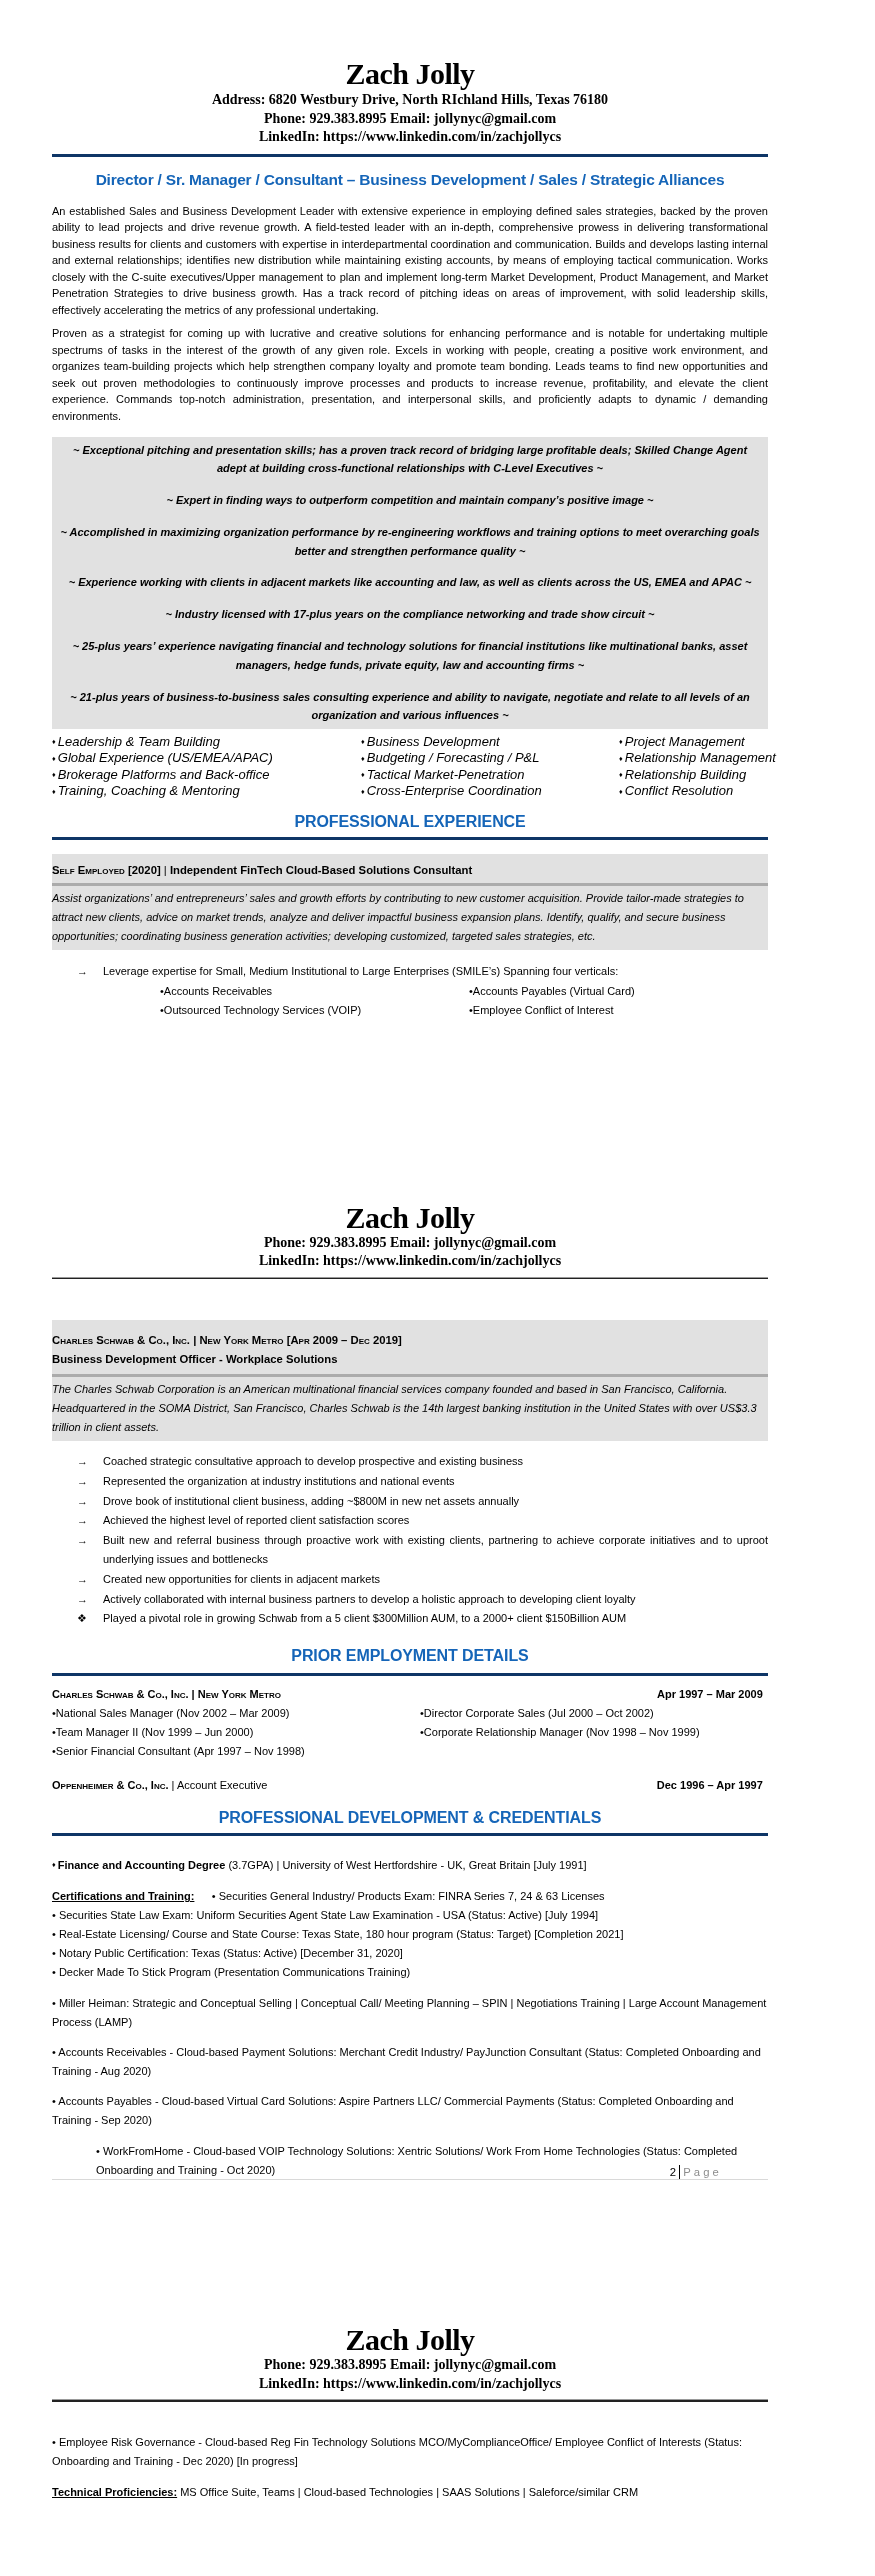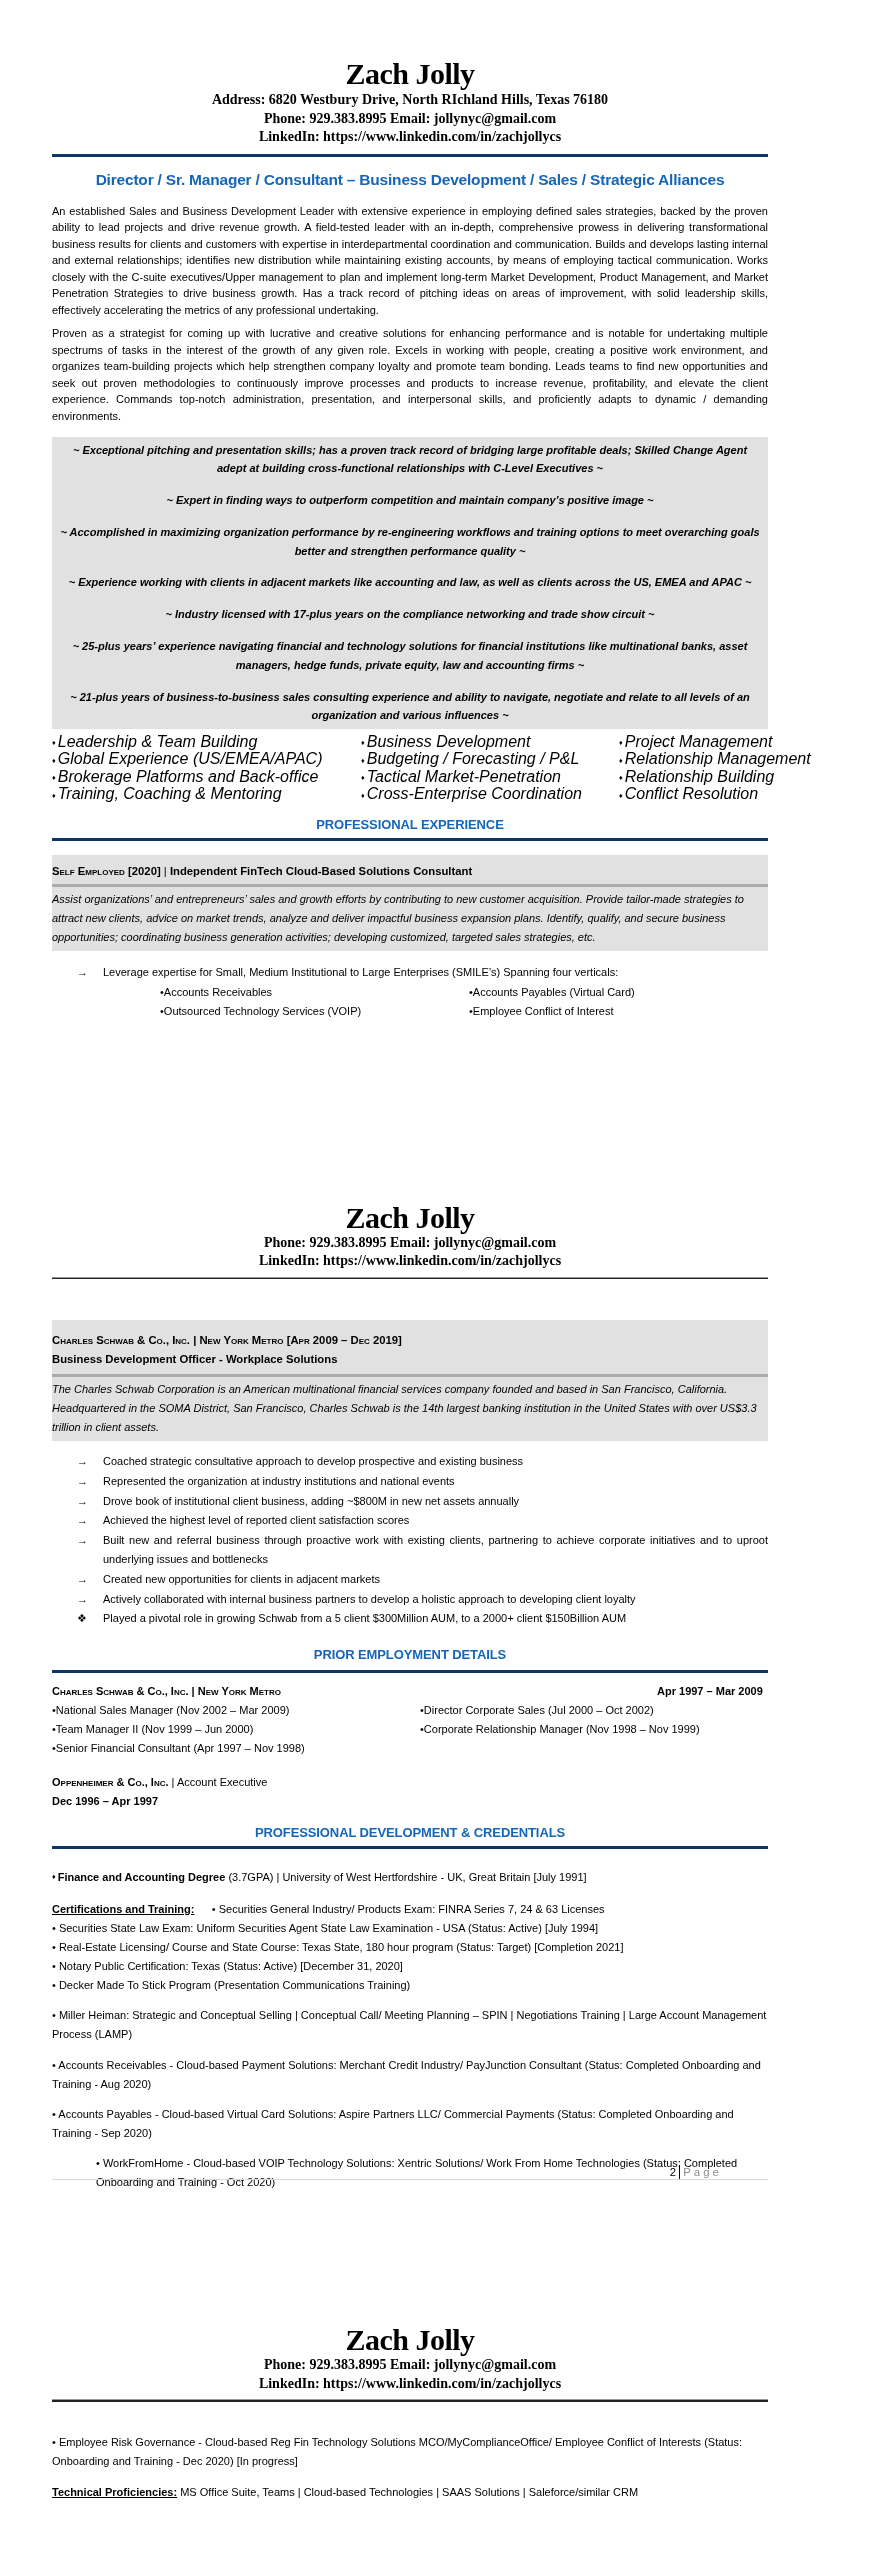--- a/index.html
+++ b/index.html
@@ -9,23 +9,23 @@
   .name { font-size: 30px; line-height: 33px; letter-spacing: -0.5px; }
   .contact { font-size: 14px; line-height: 18.5px; }
   .rule-blue { height: 3.1px; background: #0e3566; margin: 0 52px; }
   .rule-thin { height: 1.5px; background: #222; margin: 0 52px; border-top: 0.5px solid #999; }
   .headline { color: #1565b8; font-weight: bold; font-size: 15.5px; text-align: center; letter-spacing: -0.2px; }
   .para { margin: 0 52px; font-size: 11px; line-height: 16.5px; text-align: justify; }
   .shaded { background: #e1e1e1; margin: 0 52px; }
   .highlights { padding: 4.1px 7.2px; text-align: center; font-style: italic; font-weight: bold; font-size: 11px; line-height: 18.5px; }
   .highlights p { margin: 0 0 13.4px 0; }
   .highlights p:last-child { margin-bottom: 0; }
-  .skills { margin: 4px 52px; display: grid; grid-template-columns: 309px 258px 206px; font-style: italic; font-size: 16px; line-height: 16px; }
+  .skills { margin: 4px 52px; display: grid; grid-template-columns: 309px 258px 206px; font-style: italic; font-size: 13px; line-height: 16px; }
   .skill-item::before { content: "\2666"; font-style: normal; font-size: 7.2px; margin-right: 2.1px; vertical-align: 1.5px; }
-  .section-title { color: #1565b8; font-weight: bold; font-size: 13px; text-align: center; letter-spacing: -0.1px; }
+  .section-title { color: #1565b8; font-weight: bold; font-size: 16px; text-align: center; letter-spacing: -0.1px; }
   .job-head { padding: 6.2px 0 3.1px 0; font-weight: bold; font-size: 11.3px; line-height: 18.5px; }
   .smallcaps { font-variant: small-caps; }
   .job-rule { height: 2.6px; background: #ababab; margin: 2.1px 0 0 0; }
   .job-desc { font-style: italic; font-size: 11px; line-height: 19px; padding: 3.1px 0 4.1px 0; }
   .arrow-list { margin: 0 52px 0 77px; font-size: 11px; line-height: 19.6px; }
   .arrow-item { display: flex; }
   .arrow-item .mk { width: 26px; flex: none; }
   .verticals { margin-left: 160px; display: grid; grid-template-columns: 309px 258px; font-size: 11px; line-height: 18.5px; }
   .verticals span::before { content: "\2022 "; }
   .prior-row { margin: 0 52px; display: flex; justify-content: space-between; font-size: 11px; line-height: 18.5px; }
@@ -164,21 +164,21 @@
     <span class="smallcaps">Charles Schwab &amp; Co., Inc. | New York Metro</span>
     <span style="margin-right:5.2px;text-align:right;">Apr 1997 – Mar 2009</span>
   </div>
   <div class="prior-grid">
     <span>•National Sales Manager (Nov 2002 – Mar 2009)</span>
     <span>•Director Corporate Sales (Jul 2000 – Oct 2002)</span>
     <span>•Team Manager II (Nov 1999 – Jun 2000)</span>
     <span>•Corporate Relationship Manager (Nov 1998 – Nov 1999)</span>
     <span>•Senior Financial Consultant (Apr 1997 – Nov 1998)</span>
   </div>
-  <div class="prior-row" style="margin-top:15.5px;flex-direction:column;">
+  <div class="prior-row" style="margin-top:15.5px;">
     <span><span class="smallcaps" style="font-weight:bold;">Oppenheimer &amp; Co., Inc.</span><span> | Account Executive</span></span>
     <span style="font-weight:bold; margin-right:5.2px;">Dec 1996 – Apr 1997</span>
   </div>
 
   <div class="section-title" style="margin-top:14.4px;">PROFESSIONAL DEVELOPMENT &amp; CREDENTIALS</div>
   <div class="rule-blue" style="margin-top:6.2px; height:2.6px;"></div>
 
   <div class="cred" style="margin-top:18.5px;">
     <p>
       <span style="font-size:7.2px; vertical-align:1.5px;">♦ </span><b>Finance and Accounting Degree</b><span> (3.7GPA) | University of West Hertfordshire - UK, Great Britain [July 1991]</span>

